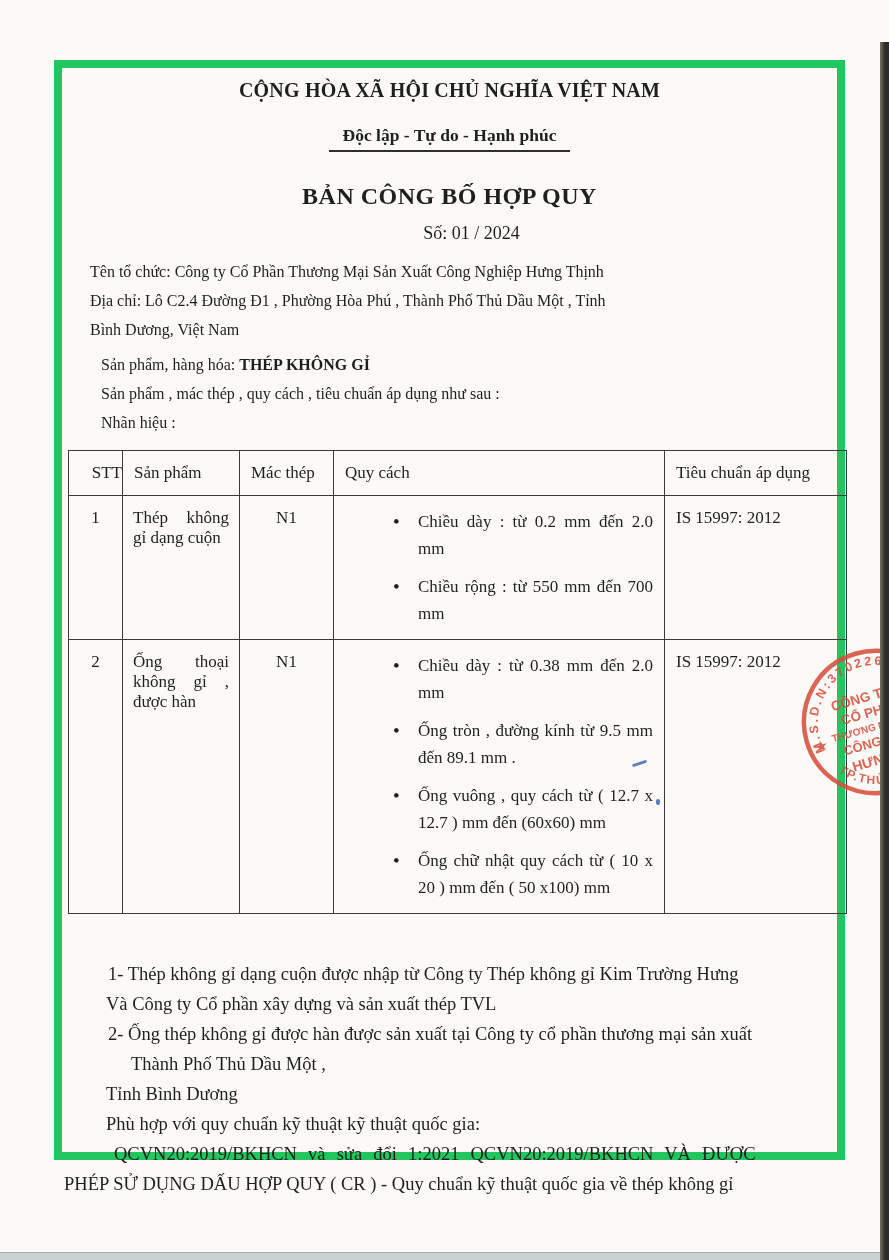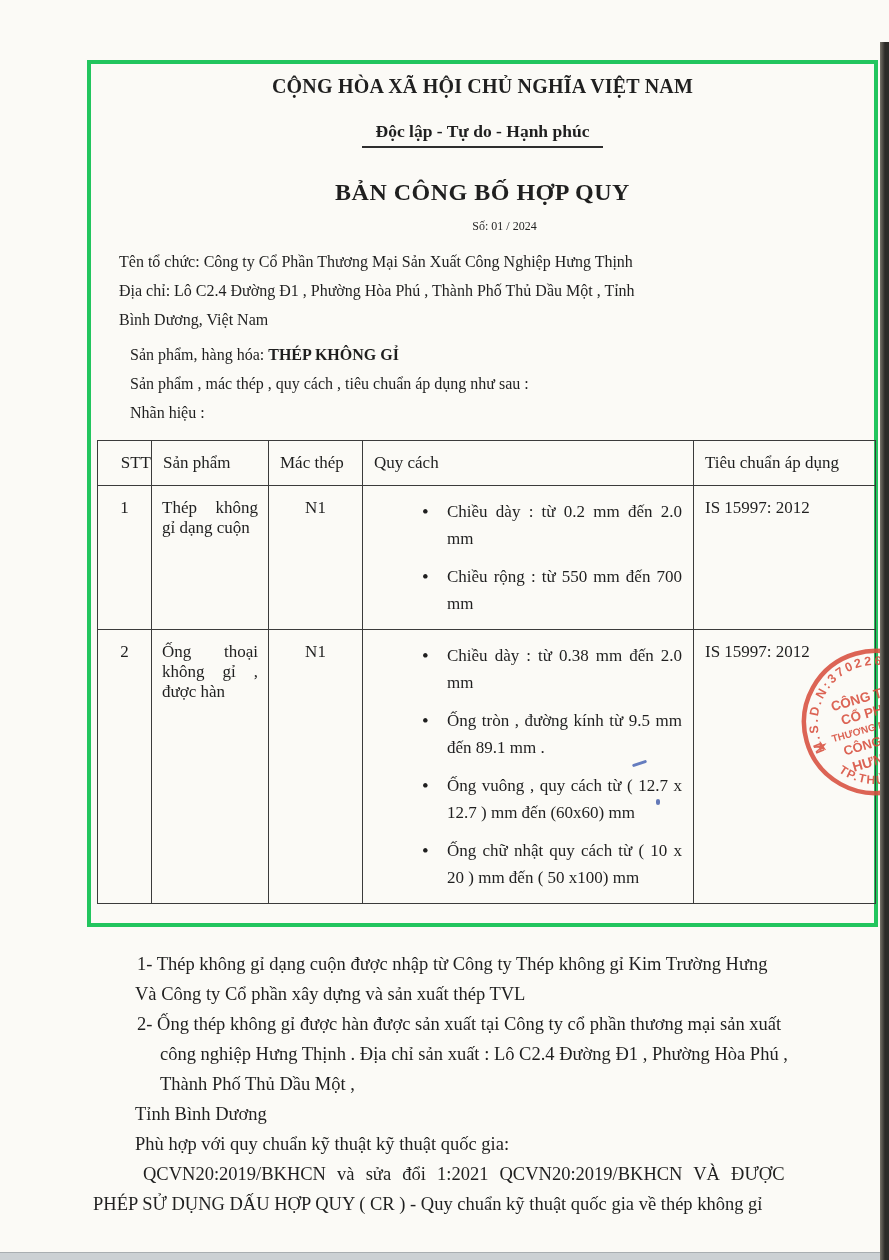--- a/index.html
+++ b/index.html
@@ -1,30 +1,30 @@
 <!DOCTYPE html>
 <html><head>
 <meta charset="utf-8">
 <title>Bản Công Bố Hợp Quy</title>
 <style>
   html,body{margin:0;padding:0;}
   body{width:889px;height:1260px;overflow:hidden;background:#fbfaf6;
        font-family:"Liberation Serif","DejaVu Serif",serif;color:#1f1f1f;}
   .page{position:relative;width:889px;height:1260px;background:#fbfaf6;overflow:hidden;}
 
-  .border-box{position:absolute;left:54px;top:60px;width:791px;height:867px;
-      border:4px solid #22c55e;box-sizing:border-box;background:transparent;margin-left:33px;}
+  .border-box{position:absolute;left:54px;top:60px;width:791px;height:1100px;
+      border:8px solid #22c55e;box-sizing:border-box;background:transparent;}
 
   
   .doc-header{text-align:center;padding-top:11px;}
   .national-title{font-size:20px;font-weight:bold;letter-spacing:.2px;margin:0;}
   .motto{display:inline-block;font-size:17.5px;font-weight:bold;margin-top:5px;
       padding:0 14px 4px 14px;border-bottom:2px solid #2e2e2e;}
   .doc-title{font-size:24px;font-weight:bold;margin-top:31px;letter-spacing:.5px;}
-  .doc-number{font-size:12px;margin-top:13px;padding-left:44px;}
+  .doc-number{font-size:18px;margin-top:13px;padding-left:44px;}
 
   
   .info{font-size:16px;line-height:29px;padding:13px 22px 0 28px;}
   .info .indented{padding-left:11px;}
   .product-line{margin-top:6px;}
   .bold{font-weight:bold;}
 
   
   table.spec{border-collapse:collapse;table-layout:fixed;margin:13px 0 0 6px;
       width:778px;font-size:17px;}
@@ -133,21 +133,20 @@
         </td>
         <td class="std">IS 15997: 2012</td>
       </tr>
     </tbody>
       </table>
 
     <div class="notes">
       <div class="hang">1-  Thép không gỉ dạng cuộn được nhập từ Công ty Thép không gỉ Kim Trường Hưng</div>
       <div>Và Công ty Cổ phần xây dựng và sản xuất thép TVL</div>
       <div class="hang">2-  Ống thép không gỉ được hàn được sản xuất tại Công ty cổ phần thương mại sản xuất</div>
-      <div class="indent2">công nghiệp Hưng Thịnh . Địa chỉ sản xuất : Lô C2.4 Đường Đ1 , Phường Hòa Phú ,</div>
       <div class="indent2">Thành Phố Thủ Dầu Một ,</div>
       <div>Tỉnh Bình Dương</div>
       <div>Phù hợp với quy chuẩn kỹ thuật kỹ thuật quốc gia:</div>
       <div class="qcvn1">QCVN20:2019/BKHCN  và  sửa  đổi  1:2021  QCVN20:2019/BKHCN  VÀ  ĐƯỢC</div>
       <div class="outdent">PHÉP SỬ DỤNG DẤU HỢP QUY ( CR ) -  Quy chuẩn kỹ thuật quốc gia về thép không gỉ</div>
     </div>
 
   </div>
 
   <div class="stamp-wrap">

